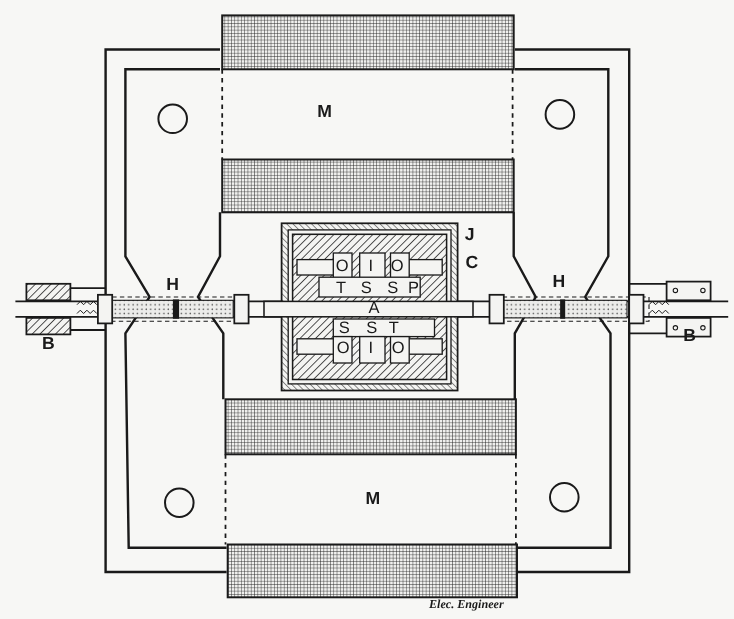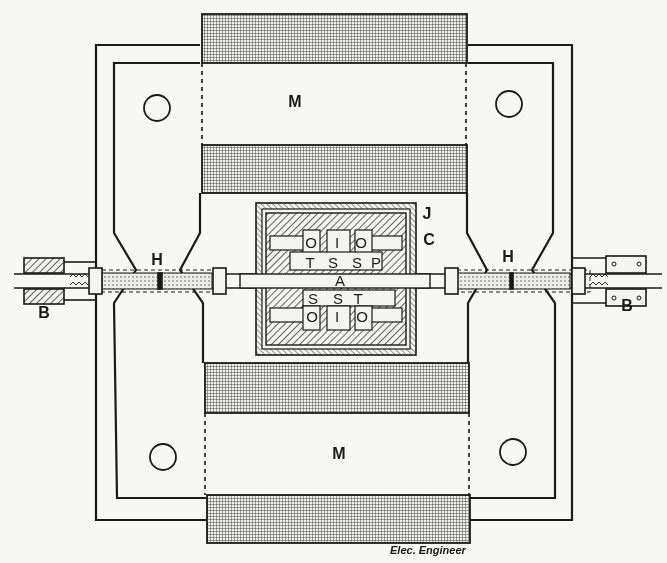--- a/index.html
+++ b/index.html
@@ -3,21 +3,21 @@
 <meta charset="utf-8">
 <style>
   html, body { margin: 0; padding: 0; background: #f7f7f5; }
   body { width: 667px; height: 563px; overflow: hidden; position: relative;
          font-family: "Liberation Sans", sans-serif; }
   #fig { position: absolute; left: 0; top: 0; width: 667px; height: 563px; }
   .lbl { position: absolute; font-family: "Liberation Sans", sans-serif;
          font-weight: bold; color: #1a1a1a; line-height: 1; transform: translate(-50%, -50%); }
   .lbl-big { font-size: 16px; }
   .lbl-sm  { font-size: 15px; font-weight: normal; }
-  .credit { position: absolute; font-family: Liberation Sans, sans-serif; font-style: italic;
+  .credit { position: absolute; font-family: Liberation Serif, serif; font-style: italic;
             font-weight: bold; font-size: 11px; color: #1a1a1a; }
 </style>
 </head>
 <body>
 
 <svg id="fig" viewBox="0 0 667 563" xmlns="http://www.w3.org/2000/svg">
   <defs>
     <pattern id="grid" width="3" height="3" patternUnits="userSpaceOnUse">
       <rect width="3" height="3" fill="#f0f0ee"></rect>
       <path d="M0 0 H3 M0 0 V3" stroke="#222" stroke-width="0.8"></path>

